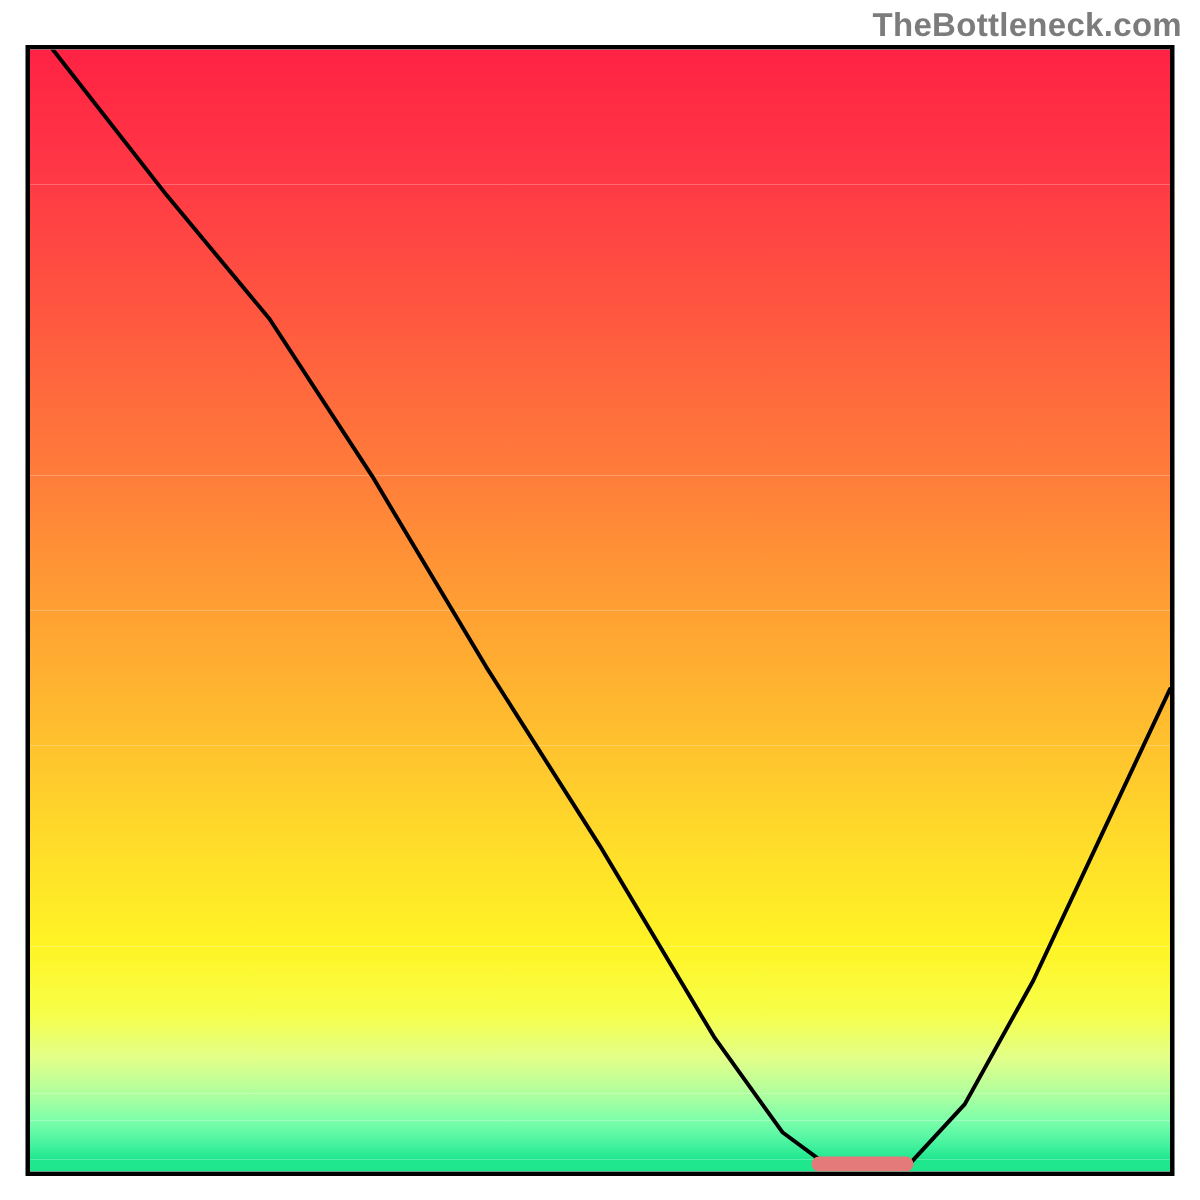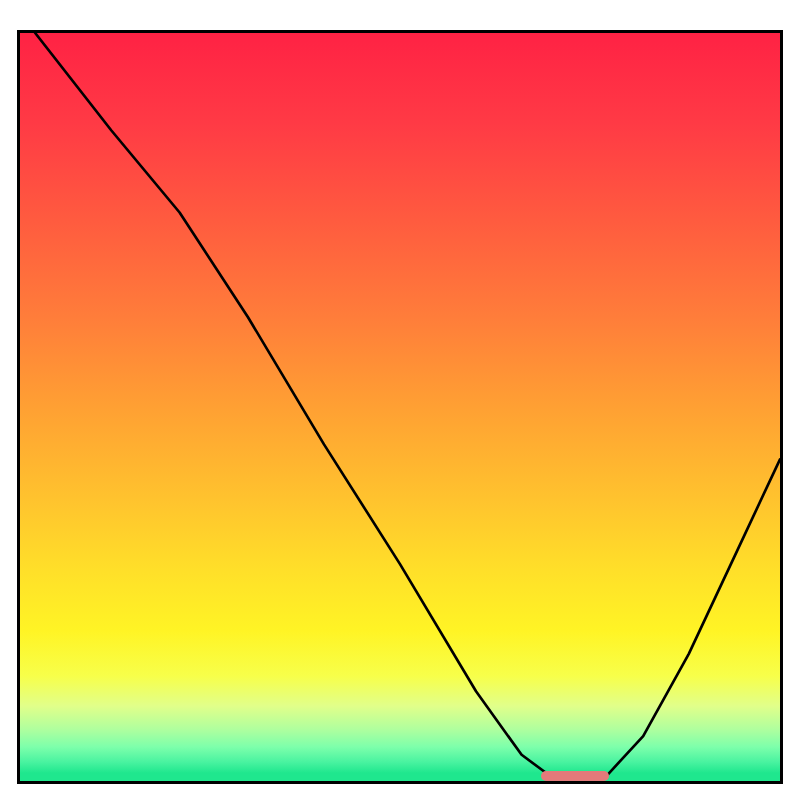--- a/index.html
+++ b/index.html
@@ -53,20 +53,21 @@
   .marker {
     position: absolute;
     height: 10px;
     border-radius: 5px;
     background: #e47a7a; 
   }
 </style>
 </head>
 <body>
 <div class="wrap">
+  <div class="watermark">TheBottleneck.com</div>
 
   <div class="plot">
     <div class="bands" id="bands">
         <div class="band" style="height: 12%; background: linear-gradient(rgb(255, 34, 68), rgb(255, 58, 69));"></div>
         <div class="band" style="height: 13%; background: linear-gradient(rgb(255, 58, 69), rgb(255, 91, 63));"></div>
         <div class="band" style="height: 13%; background: linear-gradient(rgb(255, 91, 63), rgb(255, 125, 58));"></div>
         <div class="band" style="height: 12%; background: linear-gradient(rgb(255, 125, 58), rgb(255, 160, 51));"></div>
         <div class="band" style="height: 12%; background: linear-gradient(rgb(255, 160, 51), rgb(255, 194, 46));"></div>
         <div class="band" style="height: 10%; background: linear-gradient(rgb(255, 194, 46), rgb(255, 224, 41));"></div>
         <div class="band" style="height: 8%; background: linear-gradient(rgb(255, 224, 41), rgb(255, 244, 37));"></div>

